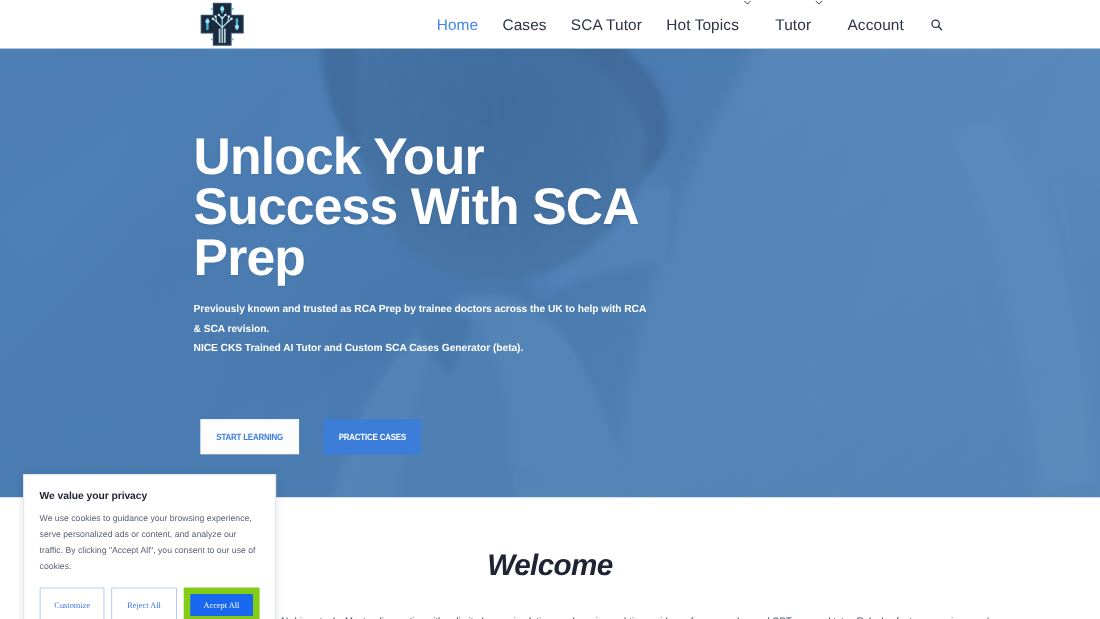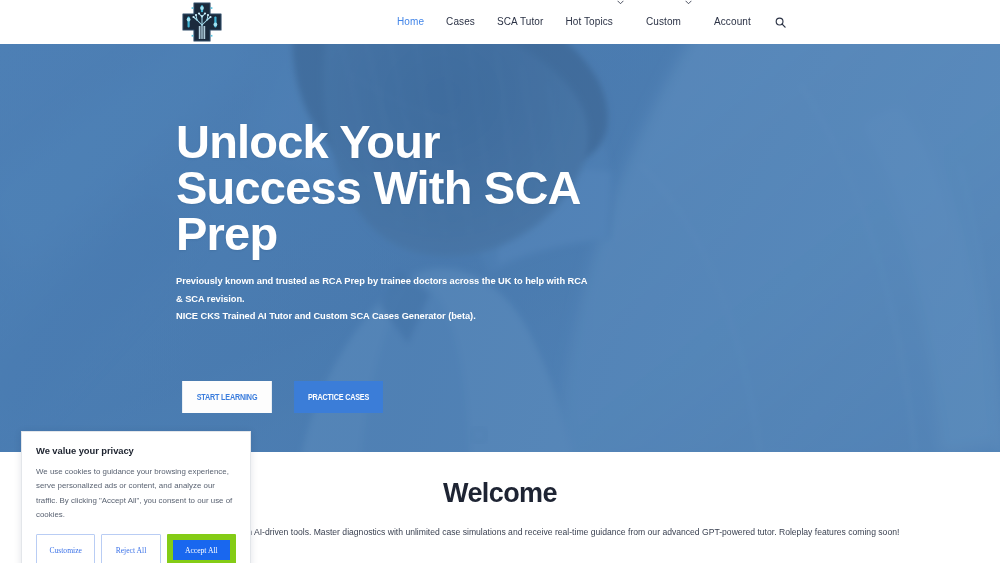--- a/index.html
+++ b/index.html
@@ -33,21 +33,21 @@
 
   .nav {
     position: absolute;
     left: 386px; top: 0;
     height: 44px;
     display: flex;
     align-items: center;
     gap: 0px;
   }
   .nav-item {
-    font-size: 10px;
+    font-size: 14px;
     color: #2b3245;
     letter-spacing: 0.1px;
     padding: 0 11px;
     white-space: nowrap;
     display: flex;
     align-items: flex-start;
     cursor: pointer;
     line-height: 44px;
   }
   .nav-item.active { color: #4285e8; }
@@ -145,26 +145,27 @@
 
   
   .welcome {
     position: relative;
     width: 1000px;
     height: 111px;
     background: #ffffff;
     text-align: center;
   }
   .welcome-title {
-    margin: 0;
-    padding-top: 26px;
+    margin: 11px;
+    padding-top: 36px;
     font-size: 27px;
     font-weight: bold;
     color: #1e2433;
     letter-spacing: -0.6px;
+    font-style: italic;
   }
   .welcome-body {
     margin: 0;
     padding-top: 13px;
     font-size: 8.6px;
     line-height: 20px;
     color: #3b4252;
     max-width: 840px;
     margin-left: auto; margin-right: auto;
   }
@@ -278,21 +279,21 @@
     </a>
     <a class="nav-item">
       <span>Hot Topics</span>
       <span class="chev">
         <svg width="7" height="7" viewBox="0 0 8 8">
             <path d="M1 2.4 L4 5.4 L7 2.4" fill="none" stroke="#2b3245" stroke-width="0.95" stroke-linecap="round" stroke-linejoin="round"></path>
           </svg>
       </span>
     </a>
     <a class="nav-item">
-      <span>Custom</span>
+      <span>Tutor</span>
       <span class="chev">
         <svg width="7" height="7" viewBox="0 0 8 8">
             <path d="M1 2.4 L4 5.4 L7 2.4" fill="none" stroke="#2b3245" stroke-width="0.95" stroke-linecap="round" stroke-linejoin="round"></path>
           </svg>
       </span>
     </a>
     <a class="nav-item">
       <span>Account</span>
     </a>
     <div class="search-btn">

